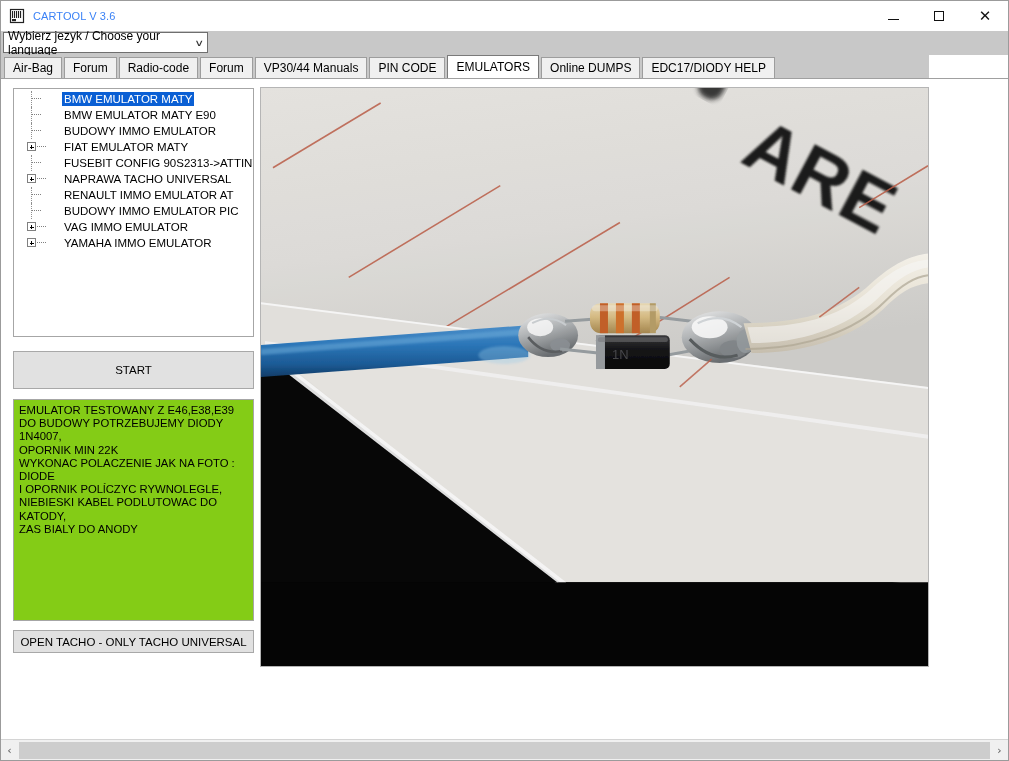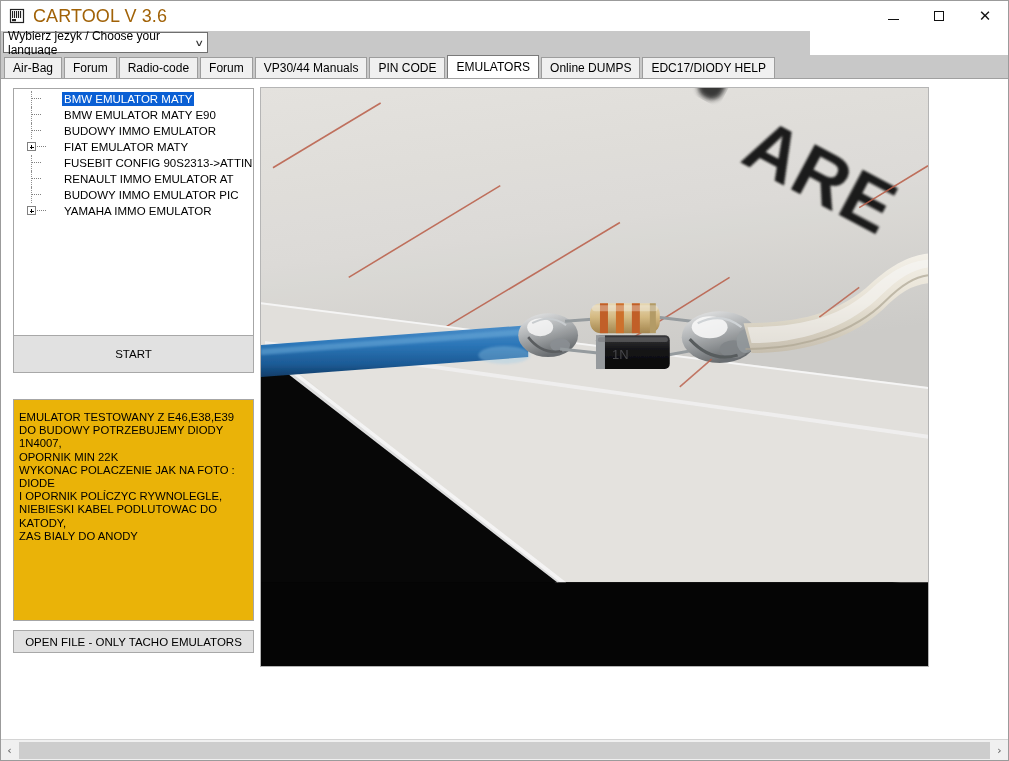--- a/index.html
+++ b/index.html
@@ -24,41 +24,41 @@
     width: 1007px; height: 30px;
     background: #ffffff;
     display: flex; align-items: center;
   }
   .app-icon {
     width: 16px; height: 16px;
     margin-left: 8px; margin-right: 8px;
     flex: 0 0 auto;
   }
   .title-text {
-    font-size: 18px; color: #a16207;
+    font-size: 11px; color: #3b82f6;
     letter-spacing: .1px;
     white-space: nowrap;
   }
   .win-controls {
     margin-left: auto; display: flex; height: 30px;
   }
   .win-btn {
     width: 46px; height: 30px;
     display: flex; align-items: center; justify-content: center;
     font-size: 12px; color: #111;
     cursor: default;
   }
   .min-glyph { display:block; width:11px; height:1px; background:#111; margin-top:6px;}
   .max-glyph { display:block; width:10px; height:10px; border:1px solid #111;}
   .close-glyph{ display:block; font-size:15px; line-height:15px; font-family:"DejaVu Sans", sans-serif;}
 
   
   .langrow {
     position: absolute; left: 0; top: 30px;
-    width: 809px; height: 24px;
+    width: 1007px; height: 24px;
     background: #c8c8c8;
   }
   .lang-select {
     position: absolute; left: 2px; top: 1px;
     width: 205px; height: 21px;
     background: #ffffff;
     border: 1px solid #6f6f6f;
     display: flex; align-items: center;
     padding: 0 4px;
     font-size: 12px; color: #000;
@@ -67,21 +67,21 @@
   .lang-select .chev {
     margin-left: auto;
     font-size: 9px; color: #333;
     font-family: "DejaVu Sans", sans-serif;
     transform: scaleX(1.5);
   }
 
   
   .tabstrip {
     position: absolute; left: 0; top: 54px;
-    width: 1007px; height: 23px;
+    width: 928px; height: 23px;
     background: #c8c8c8;
     display: flex; align-items: flex-end;
     padding-left: 3px;
   }
   .tab {
     height: 21px;
     background: #f0f0f0;
     border: 1px solid #9d9d9d;
     border-bottom: none;
     margin-right: 2px;
@@ -159,29 +159,29 @@
   .btn {
     background: #e1e1e1;
     border: 1px solid #a8a8a8;
     font-size: 11.5px; color: #000;
     display: flex; align-items: center; justify-content: center;
     cursor: default;
     font-family: "Liberation Sans", sans-serif;
   }
 
   .start-btn {
-    position: absolute; left: 12px; top: 256px;
+    position: absolute; left: 12px; top: 272px;
     width: 241px; height: 38px;
   }
   .desc-box {
     position: absolute; left: 12px; top: 320px;
     width: 241px; height: 222px;
-    background: #eab308;
+    background: #84cc16;
     border: 1px solid #a6a6a6;
-    padding: 11px 5px;
+    padding: 4px 5px;
     font-size: 11.3px;
     line-height: 13.2px;
     color: #000;
     white-space: pre-wrap;
     overflow: hidden;
   }
   .openfile-btn {
     position: absolute; left: 12px; top: 551px;
     width: 241px; height: 23px;
   }
@@ -322,31 +322,45 @@
         </div>
         <div class="tree-row">
           <span class="tw">
             <i class="vline"></i>
             <i class="dots" style="left: 6px;"></i>
           </span>
           <span class="lbl">FUSEBIT CONFIG 90S2313-&gt;ATTINY2313</span>
         </div>
         <div class="tree-row">
           <span class="tw">
+            <i class="plus"></i>
+            <i class="dots" style="left: 11px;"></i>
+          </span>
+          <span class="lbl">NAPRAWA TACHO UNIVERSAL</span>
+        </div>
+        <div class="tree-row">
+          <span class="tw">
             <i class="vline"></i>
             <i class="dots" style="left: 6px;"></i>
           </span>
           <span class="lbl">RENAULT IMMO EMULATOR AT</span>
         </div>
         <div class="tree-row">
           <span class="tw">
             <i class="vline"></i>
             <i class="dots" style="left: 6px;"></i>
           </span>
           <span class="lbl">BUDOWY IMMO EMULATOR PIC</span>
+        </div>
+        <div class="tree-row">
+          <span class="tw">
+            <i class="plus"></i>
+            <i class="dots" style="left: 11px;"></i>
+          </span>
+          <span class="lbl">VAG IMMO EMULATOR</span>
         </div>
         <div class="tree-row">
           <span class="tw">
             <i class="plus"></i>
             <i class="dots" style="left: 11px;"></i>
           </span>
           <span class="lbl">YAMAHA IMMO EMULATOR</span>
         </div>
       </div>
 
@@ -356,21 +370,21 @@
 
     <div class="desc-box">EMULATOR TESTOWANY Z E46,E38,E39
 DO BUDOWY POTRZEBUJEMY DIODY 1N4007,
 OPORNIK MIN 22K
 WYKONAC POLACZENIE JAK NA FOTO : DIODE
 I OPORNIK POLĺCZYC RYWNOLEGLE,
 NIEBIESKI KABEL PODLUTOWAC DO KATODY,
 ZAS BIALY DO ANODY</div>
 
     <div class="btn openfile-btn">
-      <span>OPEN FILE - ONLY TACHO EMULATORS</span>
+      <span>OPEN TACHO - ONLY TACHO UNIVERSAL</span>
     </div>
 
     <div class="photo">
       <svg viewBox="0 0 669 580" preserveAspectRatio="none">
         <defs>
           <linearGradient id="paperG" x1="0" y1="0" x2="0.3" y2="1">
             <stop offset="0" stop-color="#eceae6"></stop>
             <stop offset="0.55" stop-color="#e4e2de"></stop>
             <stop offset="1" stop-color="#d3d2cf"></stop>
           </linearGradient>

